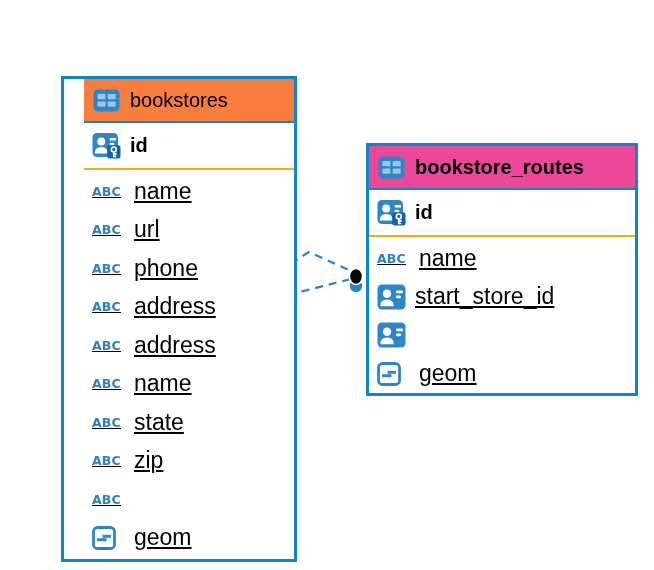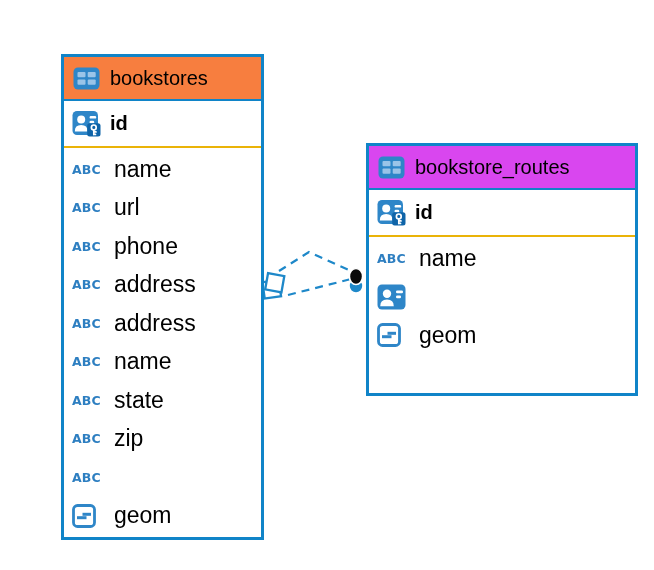--- a/index.html
+++ b/index.html
@@ -5,35 +5,35 @@
   html,body{margin:0;padding:0;background:#fff;}
   #canvas{
     position:relative;width:654px;height:570px;background:#FFFFFF;overflow:hidden;
     font-family:"Liberation Sans", sans-serif;color:#000;
   }
   .rel-layer{position:absolute;left:0;top:0;pointer-events:none;}
   .erd-table{
     position:absolute;background:#fff;border:3px solid #1084C8;box-sizing:border-box;
     display:flex;flex-direction:column;
   }
-  .t-bookstores{left:61px;top:54px;width:203px;height:486px;}
+  .t-bookstores{left:61px;top:76px;width:236px;height:486px;padding-left:20px;}
   .t-routes{left:366px;top:143px;width:272px;height:253px;}
   .t-header{
     display:flex;align-items:center;gap:10px;padding:0 9px;height:44px;
     border-bottom:2px solid #1084C8;flex:0 0 auto;box-sizing:border-box;
   }
   .t-bookstores .t-header{background:#F77E3F;}
-  .t-routes .t-header{background:#d946ef;}
+  .t-routes .t-header{background:#ec4899;font-weight:bold;}
   .t-title{font-size:20px;color:#000;white-space:nowrap;}
   .pk-row{
     display:flex;align-items:center;gap:9px;padding:0 8px;height:47px;
     border-bottom:2px solid #eab308;flex:0 0 auto;box-sizing:border-box;
   }
   .pk-name{font-size:20px;font-weight:700;}
-  .rows{padding:2px 0;flex:1 1 auto;}
+  .rows{padding:2px 0;flex:1 1 auto;text-decoration:underline;}
   .col-row{display:flex;align-items:center;gap:9px;padding:0 8px;height:38.5px;box-sizing:border-box;}
   .cname{font-size:23px;white-space:nowrap;}
   .icon{flex:0 0 auto;display:flex;align-items:center;justify-content:center;}
   .abc-icon{
     width:33px;font-weight:800;font-size:12.5px;letter-spacing:0.2px;color:#2E7FC1;
     font-family:"DejaVu Sans", sans-serif;justify-content:flex-start;
   }
   .geom-wrap{width:33px;justify-content:flex-start;}
 </style>
 </head>
@@ -177,20 +177,32 @@
       <div class="col-row">
         <span class="icon">
           <svg width="29" height="26" viewBox="0 0 29 26">
             <rect x="0.5" y="0.5" width="28" height="25" rx="4.5" fill="#2E86C8"></rect>
             <circle cx="10" cy="9.8" r="4.2" fill="#fff"></circle>
             <path d="M3.2 22.2 Q3.2 15.6 10 15.6 Q16.8 15.6 16.8 22.2 Z" fill="#fff"></path>
             <rect x="19" y="6.4" width="7" height="2.8" rx="1.3" fill="#fff"></rect>
             <rect x="19" y="11.4" width="5" height="2.8" rx="1.3" fill="#fff"></rect>
           </svg>
         </span>
+        <span class="cname">start_store_id</span>
+      </div>
+      <div class="col-row">
+        <span class="icon">
+          <svg width="29" height="26" viewBox="0 0 29 26">
+            <rect x="0.5" y="0.5" width="28" height="25" rx="4.5" fill="#2E86C8"></rect>
+            <circle cx="10" cy="9.8" r="4.2" fill="#fff"></circle>
+            <path d="M3.2 22.2 Q3.2 15.6 10 15.6 Q16.8 15.6 16.8 22.2 Z" fill="#fff"></path>
+            <rect x="19" y="6.4" width="7" height="2.8" rx="1.3" fill="#fff"></rect>
+            <rect x="19" y="11.4" width="5" height="2.8" rx="1.3" fill="#fff"></rect>
+          </svg>
+        </span>
       </div>
       <div class="col-row">
         <span class="icon geom-wrap">
           <svg width="24" height="24" viewBox="0 0 24 24">
             <rect x="1.5" y="1.5" width="21" height="21" rx="4" fill="none" stroke="#2E86C8" stroke-width="2.8"></rect>
             <rect x="5" y="12.2" width="9.5" height="3" fill="#2E86C8"></rect>
             <rect x="10.5" y="8.8" width="8.5" height="3" fill="#2E86C8"></rect>
           </svg>
         </span>
         <span class="cname">geom</span>

